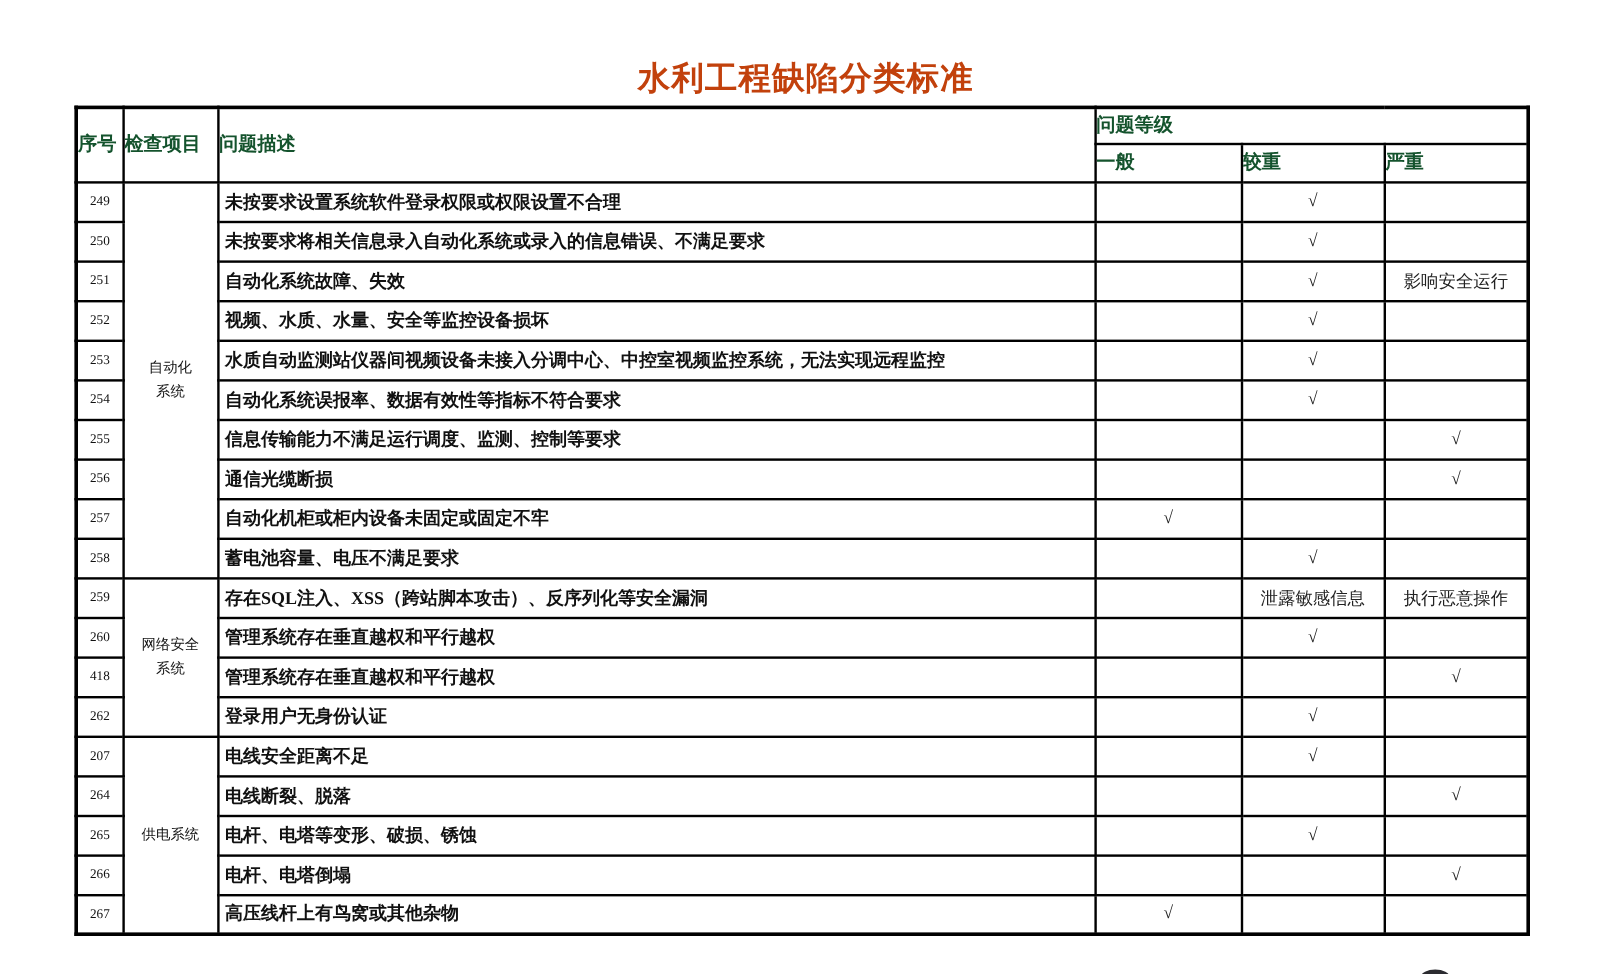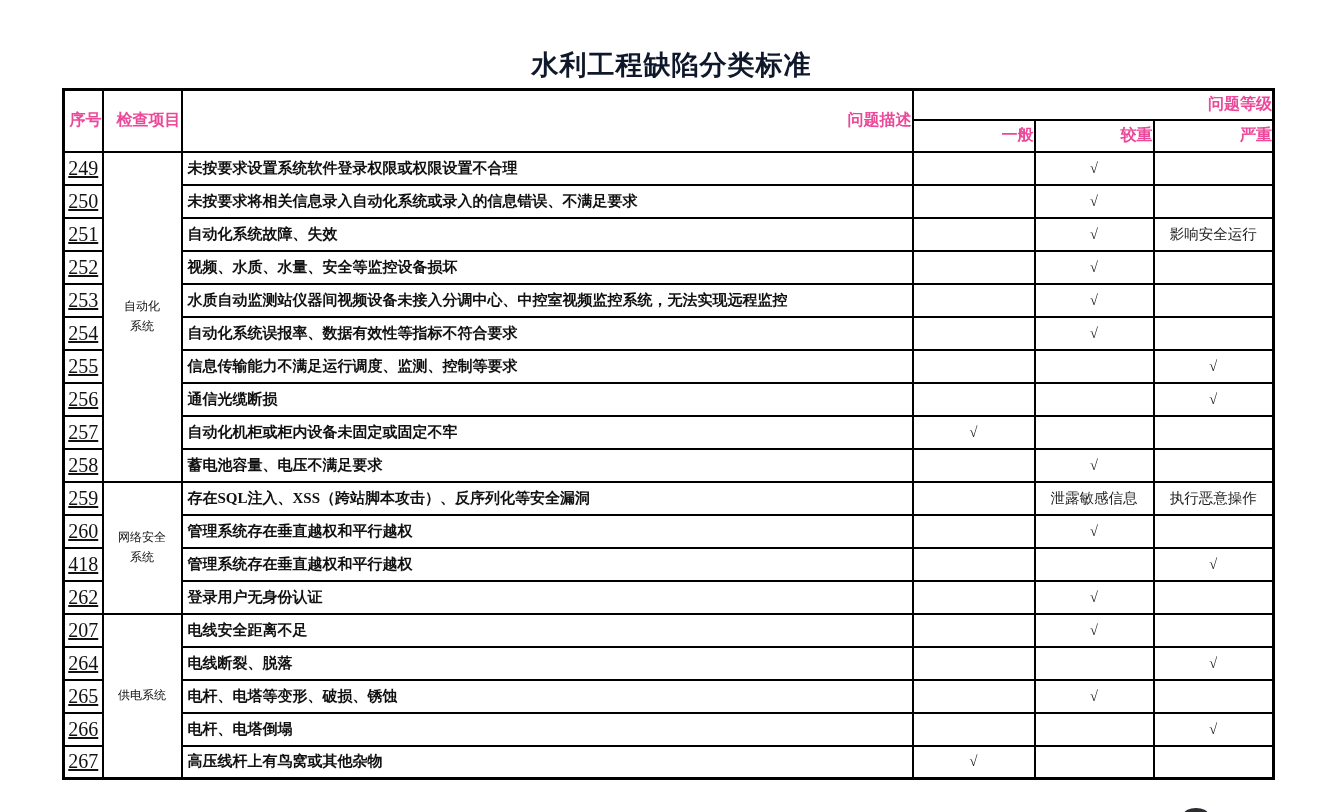--- a/index.html
+++ b/index.html
@@ -16,21 +16,21 @@
   .doc-title {
     position:absolute;
     top:47px;
     left:0;
     width:1343px;
     text-align:center;
     font-family:"Liberation Sans","DejaVu Sans",sans-serif;
     font-weight:bold;
     font-size:27px;
     letter-spacing:1px;
-    color:#0f172a;
+    color:#c2410c;
   }
   table.defect-table {
     position:absolute;
     left:62px;
     top:88px;
     width:1210px;
     table-layout:fixed;
     border-collapse:collapse;
     border:3px solid #000000;
   }
@@ -38,31 +38,30 @@
     border:2px solid #000000;
     padding:0;
     overflow:hidden;
   }
   .defect-table thead tr.hr1 { height:30px; }
   .defect-table thead tr.hr2 { height:32px; }
   .defect-table th {
     font-family:"Liberation Sans","DejaVu Sans",sans-serif;
     font-weight:bold;
     font-size:16px;
-    text-align:right;
-    vertical-align:middle;
-    color:#ec4899;
+    text-align:left;
+    vertical-align:middle;
+    color:#14532d;
     background:#ffffff;
   }
   .defect-table tbody tr { height:33px; }
   td.c-no {
     text-align:center;
     vertical-align:middle;
-    font-size:20px;
-    text-decoration:underline;
+    font-size:11px;
   }
   td.c-group {
     text-align:center;
     vertical-align:middle;
     font-size:12px;
     white-space:pre-line;
     line-height:1.6;
   }
   td.c-desc {
     text-align:left;

